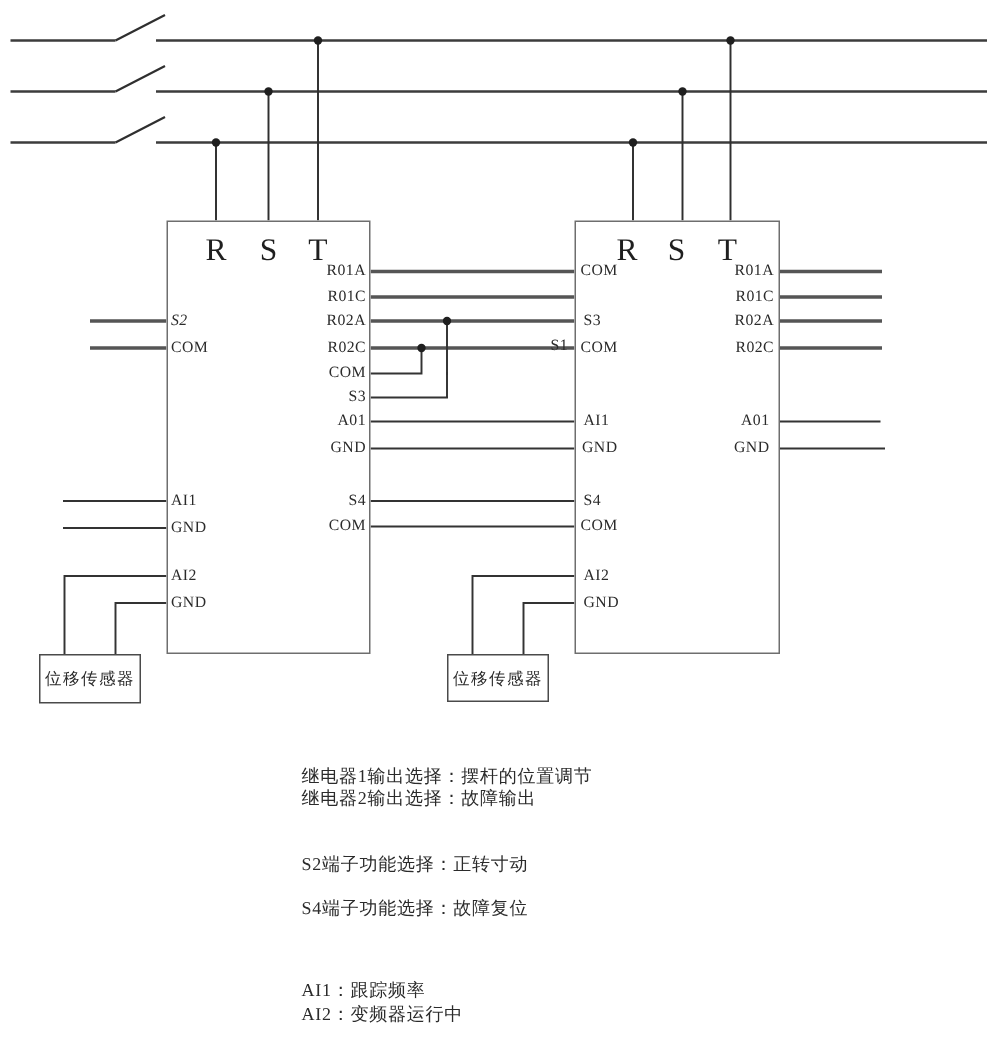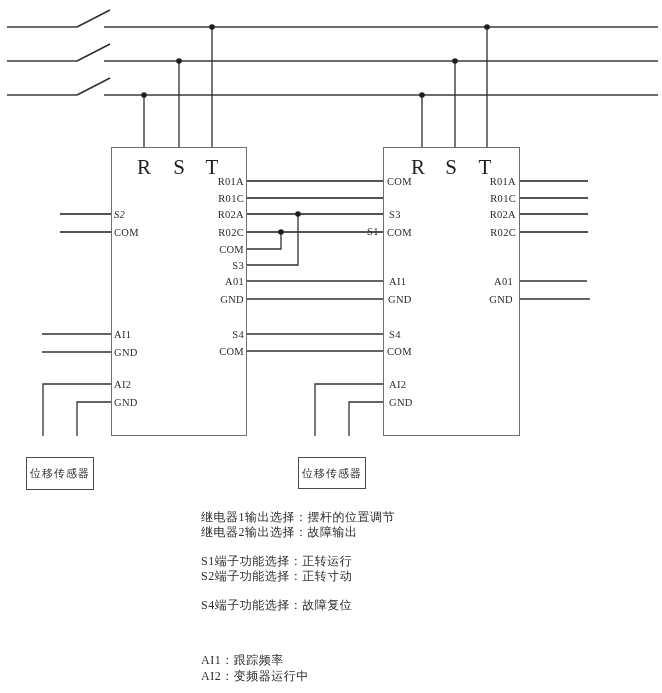--- a/index.html
+++ b/index.html
@@ -5,21 +5,21 @@
   html,body{margin:0;padding:0;background:#fff;}
   .page{
     position:relative;width:662px;height:693px;background:#ffffff;
     font-family:"Liberation Serif","DejaVu Serif",serif;overflow:hidden;
   }
   .wires{position:absolute;left:0;top:0;pointer-events:none;}
   .box{position:absolute;border:1.5px solid #6e6e6e;background:#fff;box-sizing:border-box;}
   .sensor{
     position:absolute;border:1.4px solid #4a4a4a;background:#fff;box-sizing:border-box;
     display:flex;align-items:center;justify-content:center;
-    font-size:11px;color:#2b2b2b;letter-spacing:1px;white-space:nowrap;margin-top:21px;
+    font-size:11px;color:#2b2b2b;letter-spacing:1px;white-space:nowrap;
   }
   .phase{
     position:absolute;width:30px;text-align:center;transform:translateY(-50%);
     font-size:21px;color:#1f1f1f;
   }
   .tl{
     position:absolute;font-size:10.5px;color:#2b2b2b;transform:translateY(-50%);
     white-space:nowrap;letter-spacing:0.3px;
   }
   .tl.ra{width:57px;text-align:right;}
@@ -125,19 +125,18 @@
 
   <div class="tl ra" style="left:459px;top:181px;">R01A</div>
   <div class="tl ra" style="left:459px;top:198px;">R01C</div>
   <div class="tl ra" style="left:459px;top:214px;">R02A</div>
   <div class="tl ra" style="left:459px;top:232px;">R02C</div>
   <div class="tl ra" style="left:456px;top:281px;">A01</div>
   <div class="tl ra" style="left:456px;top:299px;">GND</div>
 
   <div class="note" style="top:509px;">继电器1输出选择：摆杆的位置调节</div>
   <div class="note" style="top:524px;">继电器2输出选择：故障输出</div>
-  <div class="note" style="top:553px;">S1端子功能选择：正转运行</div>
   <div class="note" style="top:568px;">S2端子功能选择：正转寸动</div>
   <div class="note" style="top:597px;">S4端子功能选择：故障复位</div>
   <div class="note" style="top:652px;">AI1：跟踪频率</div>
   <div class="note" style="top:668px;">AI2：变频器运行中</div>
 
 </div>
 
 </body></html>

